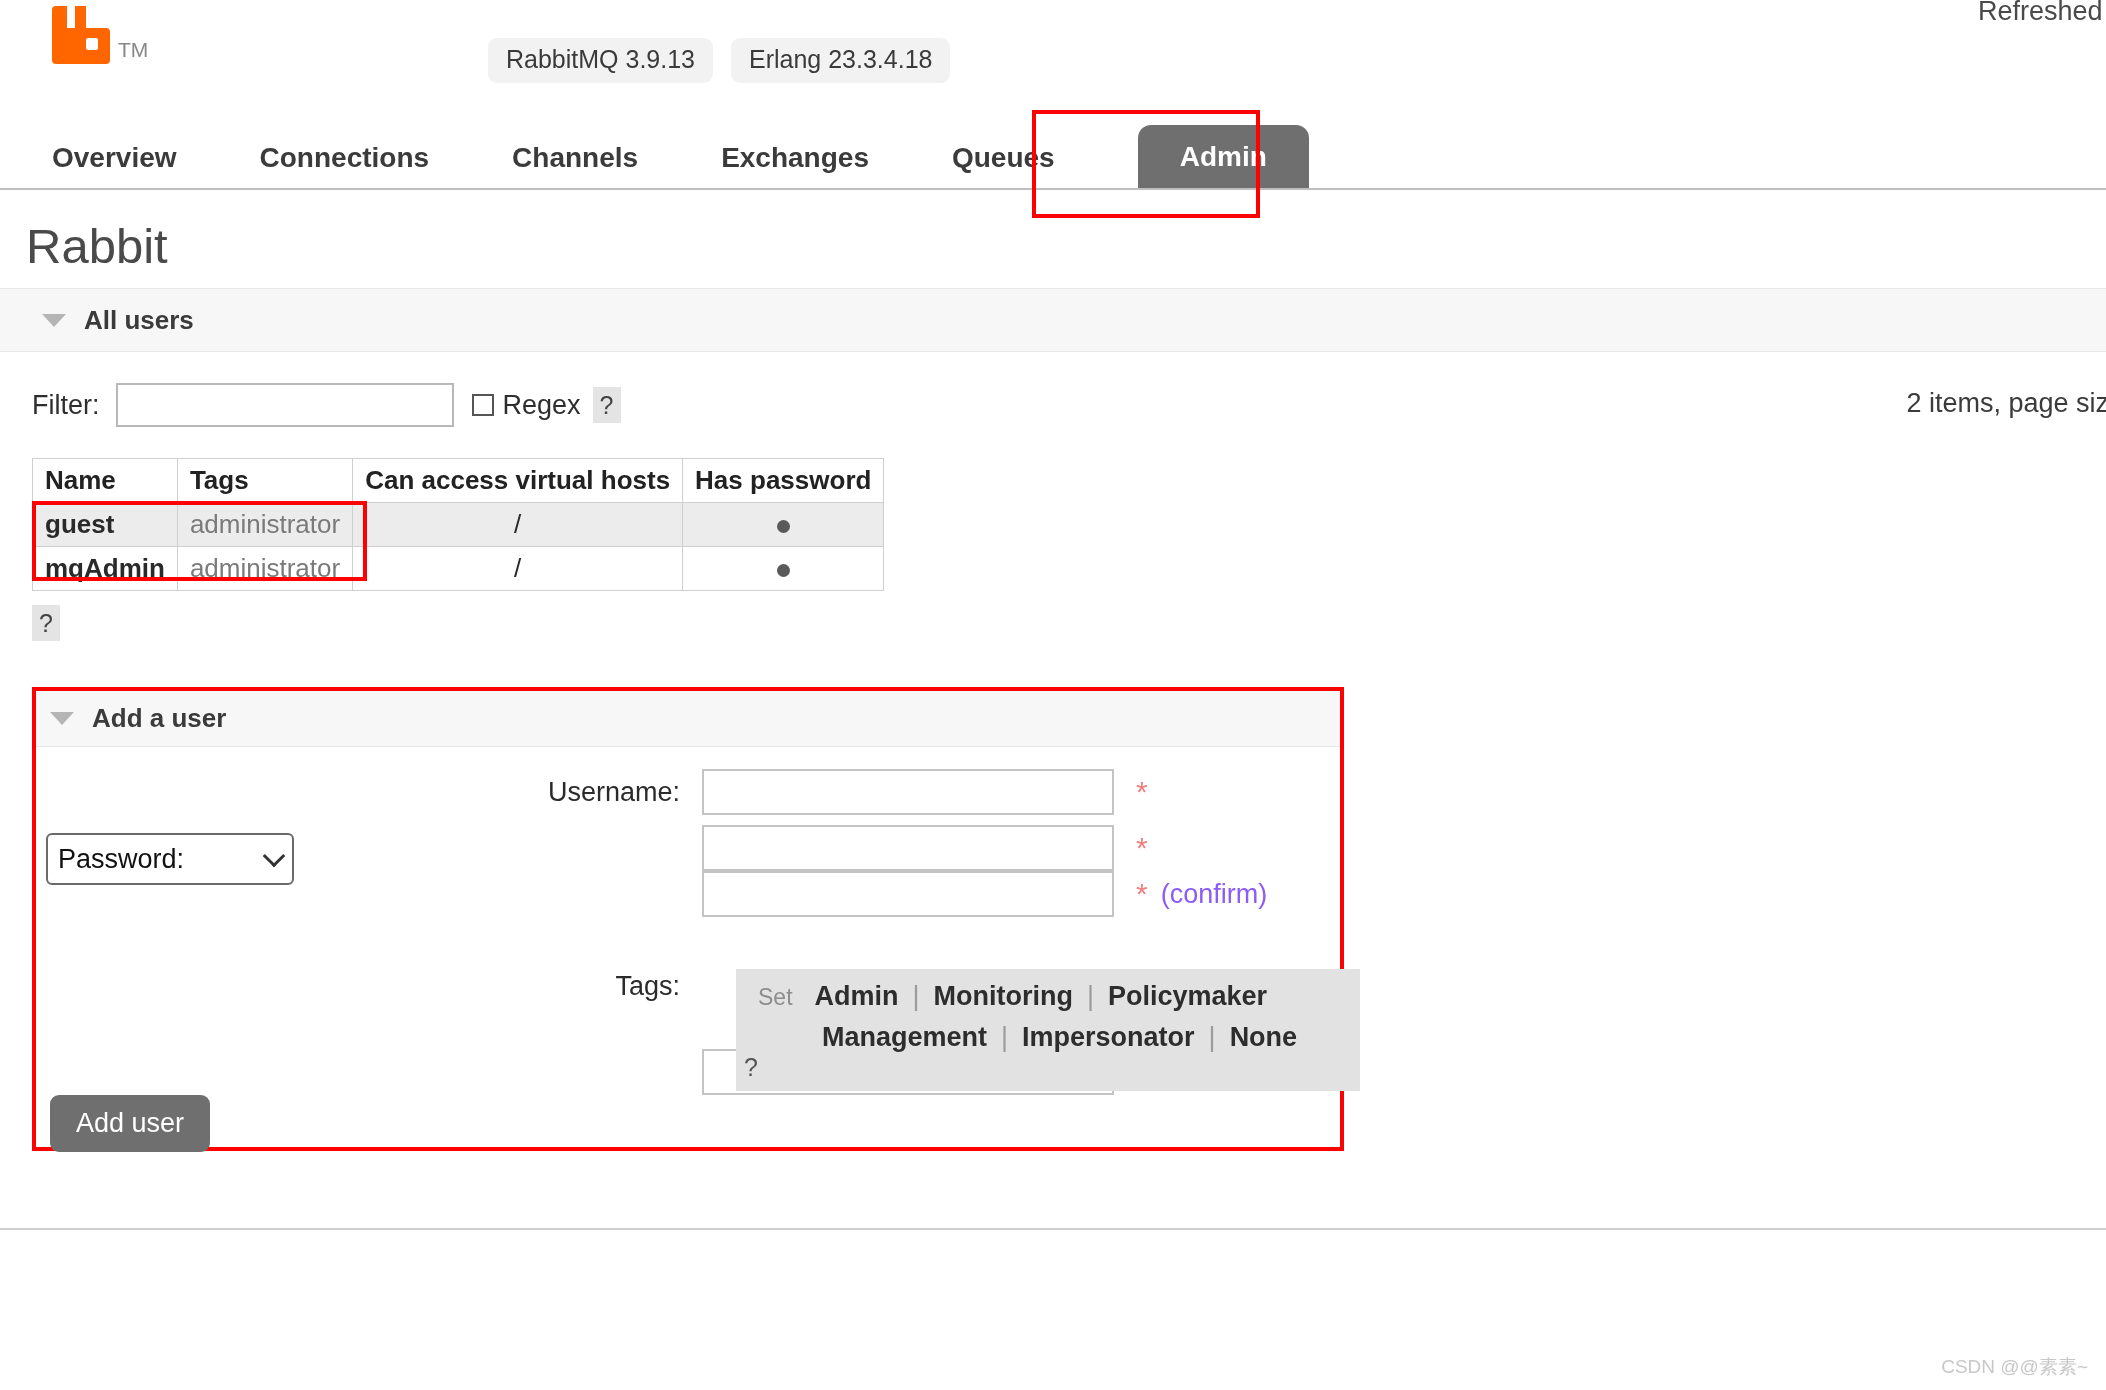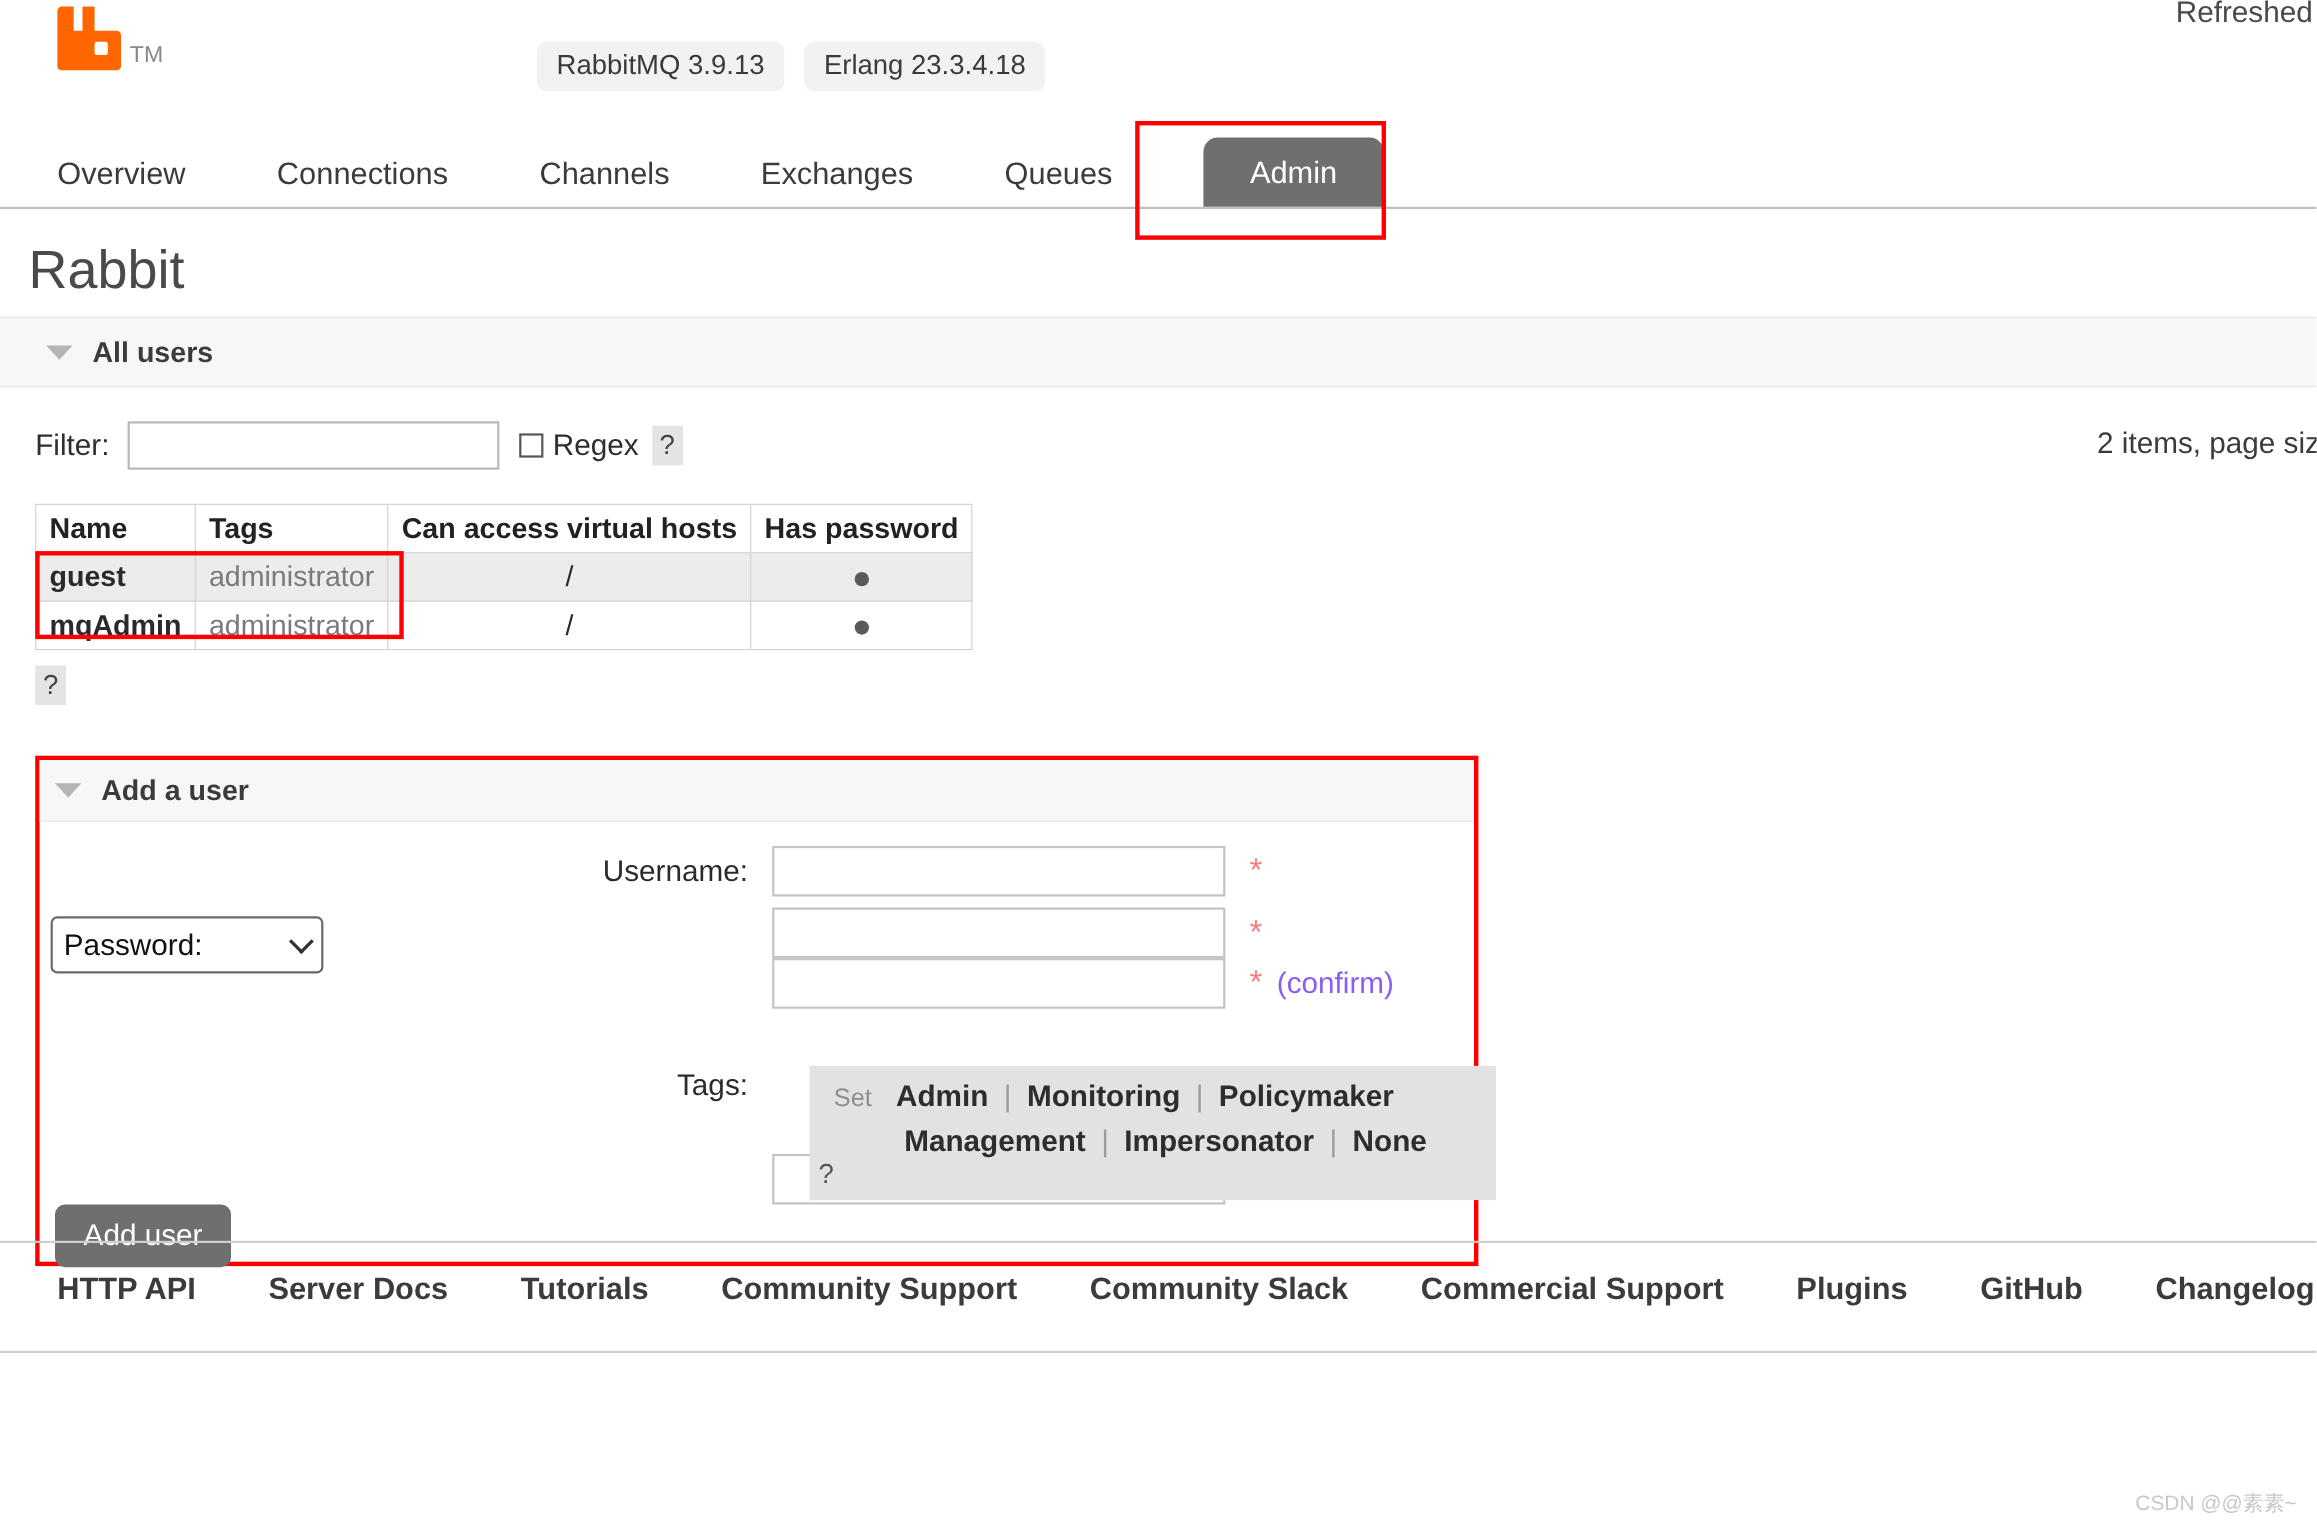--- a/index.html
+++ b/index.html
@@ -41,21 +41,21 @@
   }
 
   
   .nav {
     position: relative;
     height: 72px;
     border-bottom: 2px solid #bfbfbf;
   }
   .nav-inner { position: absolute; left: 52px; bottom: 0; display: flex; align-items: flex-end; }
   .tab {
-    font-size: 28px; font-weight: 400; color: #3b3b3b;
+    font-size: 28px; font-weight: 700; color: #3b3b3b;
     padding: 0 0 14px 0;
     margin-right: 83px;
     white-space: nowrap;
     cursor: pointer;
   }
   .tab.active {
     background: #6f6f6f; color: #ffffff;
     border-radius: 13px 13px 0 0;
     padding: 16px 42px 15px 42px;
     margin-right: 0;
@@ -367,29 +367,16 @@
           <span class="tag-sep">|</span>
           <span class="tag-link">None</span>
         </div>
         <div class="tags-help">?</div>
       </div>
 
       <button class="add-user-btn">Add user</button>
     </div>
   </div>
 
-  <div class="footer">
-    <div class="footer-inner">
-      <div class="flink">HTTP API</div>
-      <div class="flink">Server Docs</div>
-      <div class="flink">Tutorials</div>
-      <div class="flink">Community Support</div>
-      <div class="flink">Community Slack</div>
-      <div class="flink">Commercial Support</div>
-      <div class="flink">Plugins</div>
-      <div class="flink">GitHub</div>
-      <div class="flink">Changelog</div>
-    </div>
-  </div>
   <div class="footer-rule"></div>
 
   <div class="watermark">CSDN @@素素~</div>
 </div>
 
 </body></html>

